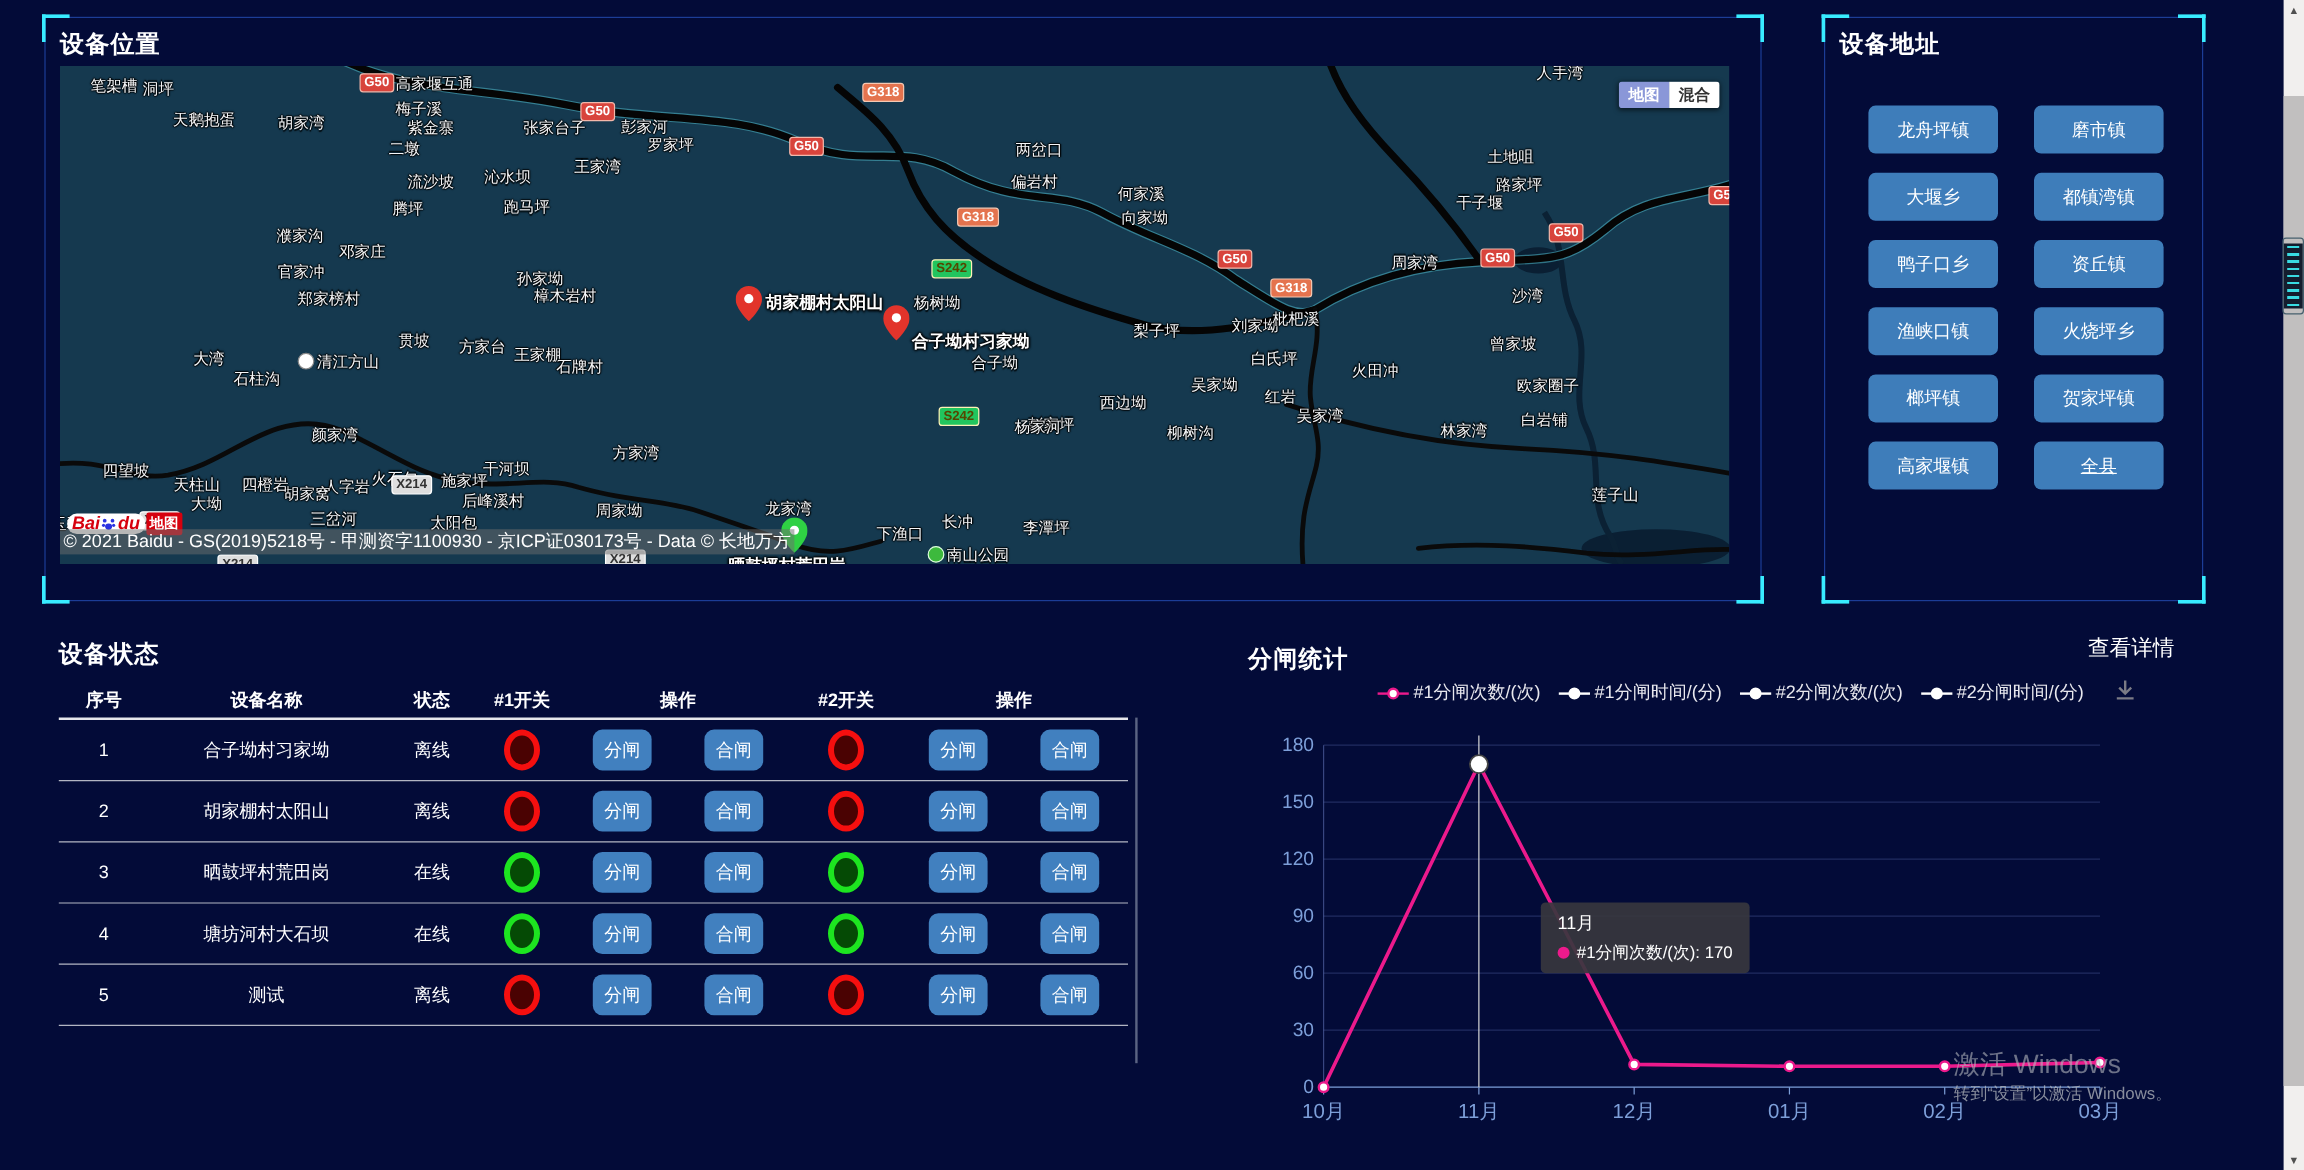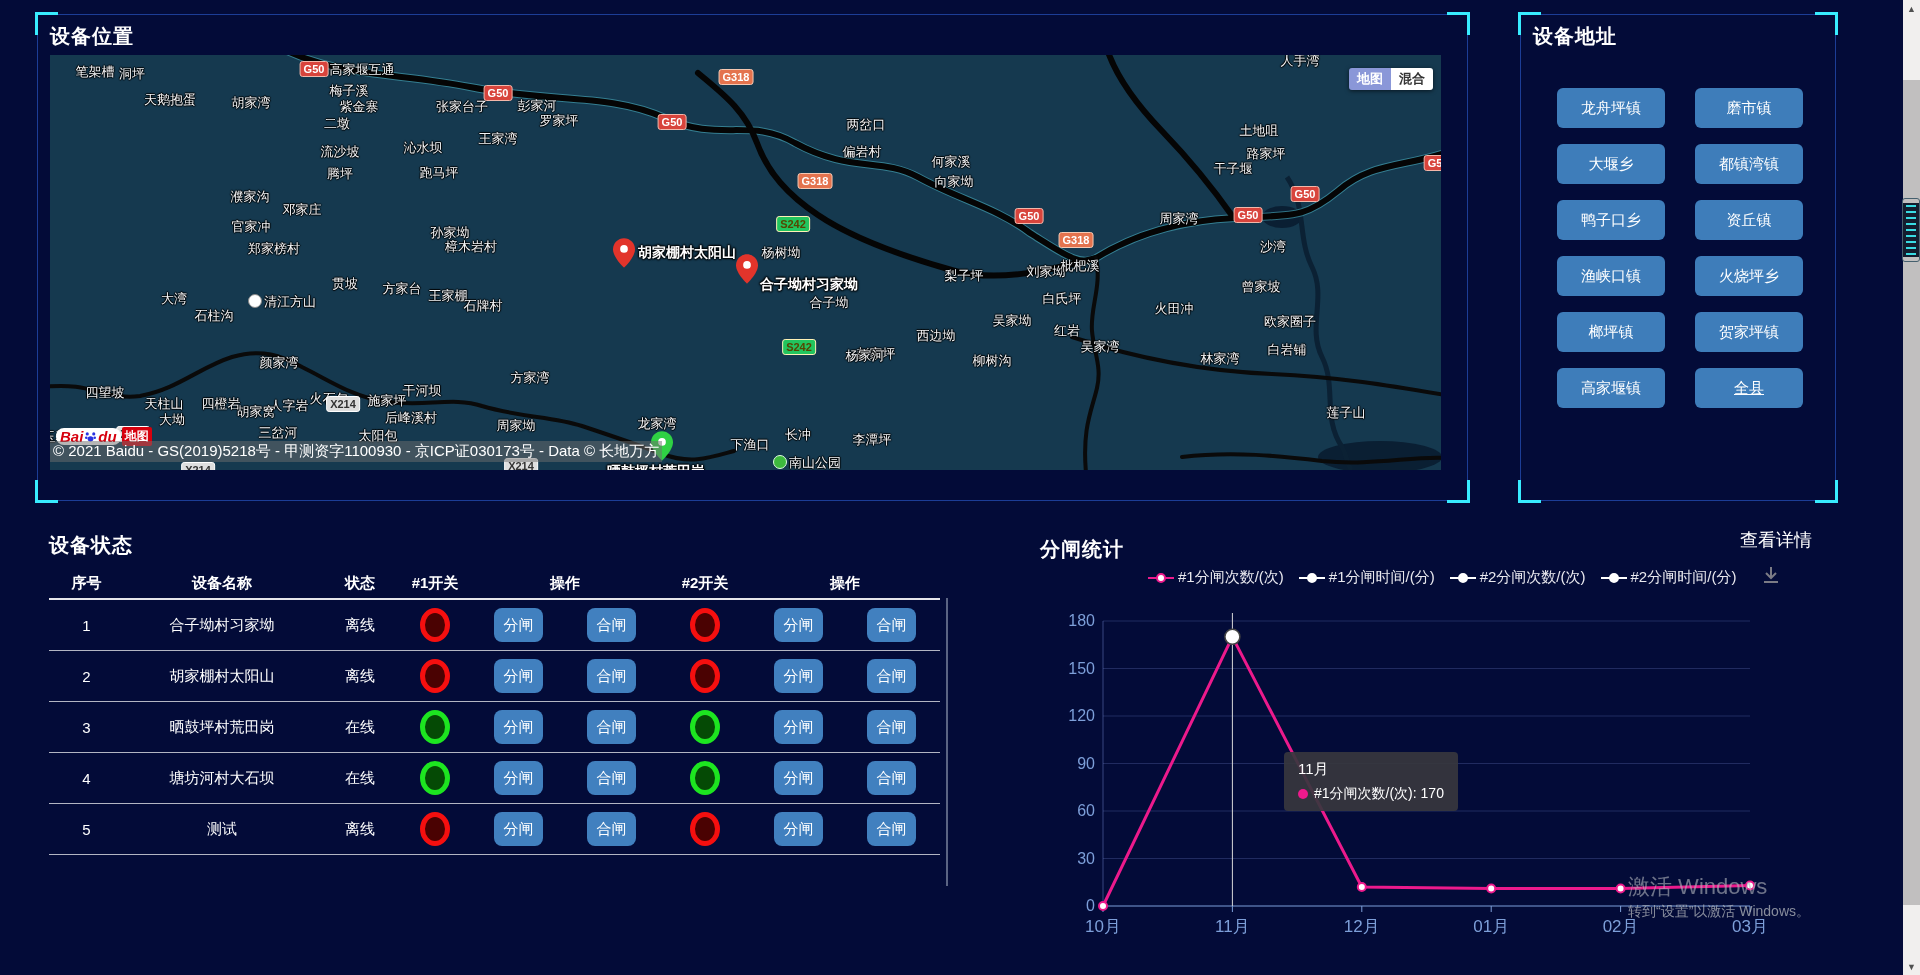--- a/index.html
+++ b/index.html
@@ -117,21 +117,21 @@
     </svg>
     <div id="map-labels">
         <span class="map-label" style="left: 45px; top: 17px;">笔架槽</span>
         <span class="map-label" style="left: 82px; top: 19px;">洞坪</span>
         <span class="map-label" style="left: 120px; top: 45px;">天鹅抱蛋</span>
         <span class="map-label" style="left: 201px; top: 48px;">胡家湾</span>
         <span class="map-label" style="left: 312px; top: 15px;">高家堰互通</span>
         <span class="map-label" style="left: 299px; top: 36px;">梅子溪</span>
         <span class="map-label" style="left: 309px; top: 52px;">紫金寨</span>
         <span class="map-label" style="left: 287px; top: 69px;">二墩</span>
-        <span class="map-label" style="left: 290px; top: 97px;">流沙坡</span>
+        <span class="map-label" style="left: 309px; top: 97px;">流沙坡</span>
         <span class="map-label" style="left: 373px; top: 93px;">沁水坝</span>
         <span class="map-label" style="left: 290px; top: 119px;">腾坪</span>
         <span class="map-label" style="left: 389px; top: 118px;">跑马坪</span>
         <span class="map-label" style="left: 200px; top: 142px;">濮家沟</span>
         <span class="map-label" style="left: 252px; top: 155px;">邓家庄</span>
         <span class="map-label" style="left: 201px; top: 172px;">官家冲</span>
         <span class="map-label" style="left: 224px; top: 194px;">郑家榜村</span>
         <span class="map-label" style="left: 400px; top: 178px;">孙家坳</span>
         <span class="map-label" style="left: 421px; top: 192px;">樟木岩村</span>
         <span class="map-label" style="left: 412px; top: 52px;">张家台子</span>
@@ -170,21 +170,21 @@
         <span class="map-label" style="left: 904px; top: 127px;">向家坳</span>
         <span class="map-label" style="left: 1183px; top: 114px;">干子堰</span>
         <span class="map-label" style="left: 1209px; top: 76px;">土地咀</span>
         <span class="map-label" style="left: 1216px; top: 99px;">路家坪</span>
         <span class="map-label" style="left: 1129px; top: 164px;">周家湾</span>
         <span class="map-label" style="left: 1223px; top: 192px;">沙湾</span>
         <span class="map-label" style="left: 1211px; top: 232px;">曾家坡</span>
         <span class="map-label" style="left: 1240px; top: 267px;">欧家圈子</span>
         <span class="map-label" style="left: 1237px; top: 295px;">白岩铺</span>
         <span class="map-label" style="left: 1170px; top: 304px;">林家湾</span>
-        <span class="map-label" style="left: 1096px; top: 254px; margin-left: 28px;">火田冲</span>
+        <span class="map-label" style="left: 1096px; top: 254px;">火田冲</span>
         <span class="map-label" style="left: 1050px; top: 292px;">吴家湾</span>
         <span class="map-label" style="left: 1017px; top: 276px;">红岩</span>
         <span class="map-label" style="left: 1012px; top: 244px;">白氏坪</span>
         <span class="map-label" style="left: 962px; top: 266px;">吴家坳</span>
         <span class="map-label" style="left: 996px; top: 217px;">刘家坳</span>
         <span class="map-label" style="left: 1030px; top: 211px;">枇杷溪</span>
         <span class="map-label" style="left: 914px; top: 221px;">梨子坪</span>
         <span class="map-label" style="left: 886px; top: 281px;">西边坳</span>
         <span class="map-label" style="left: 826px; top: 299px;">彭家坪</span>
         <span class="map-label" style="left: 815px; top: 301px;">杨家河</span>

